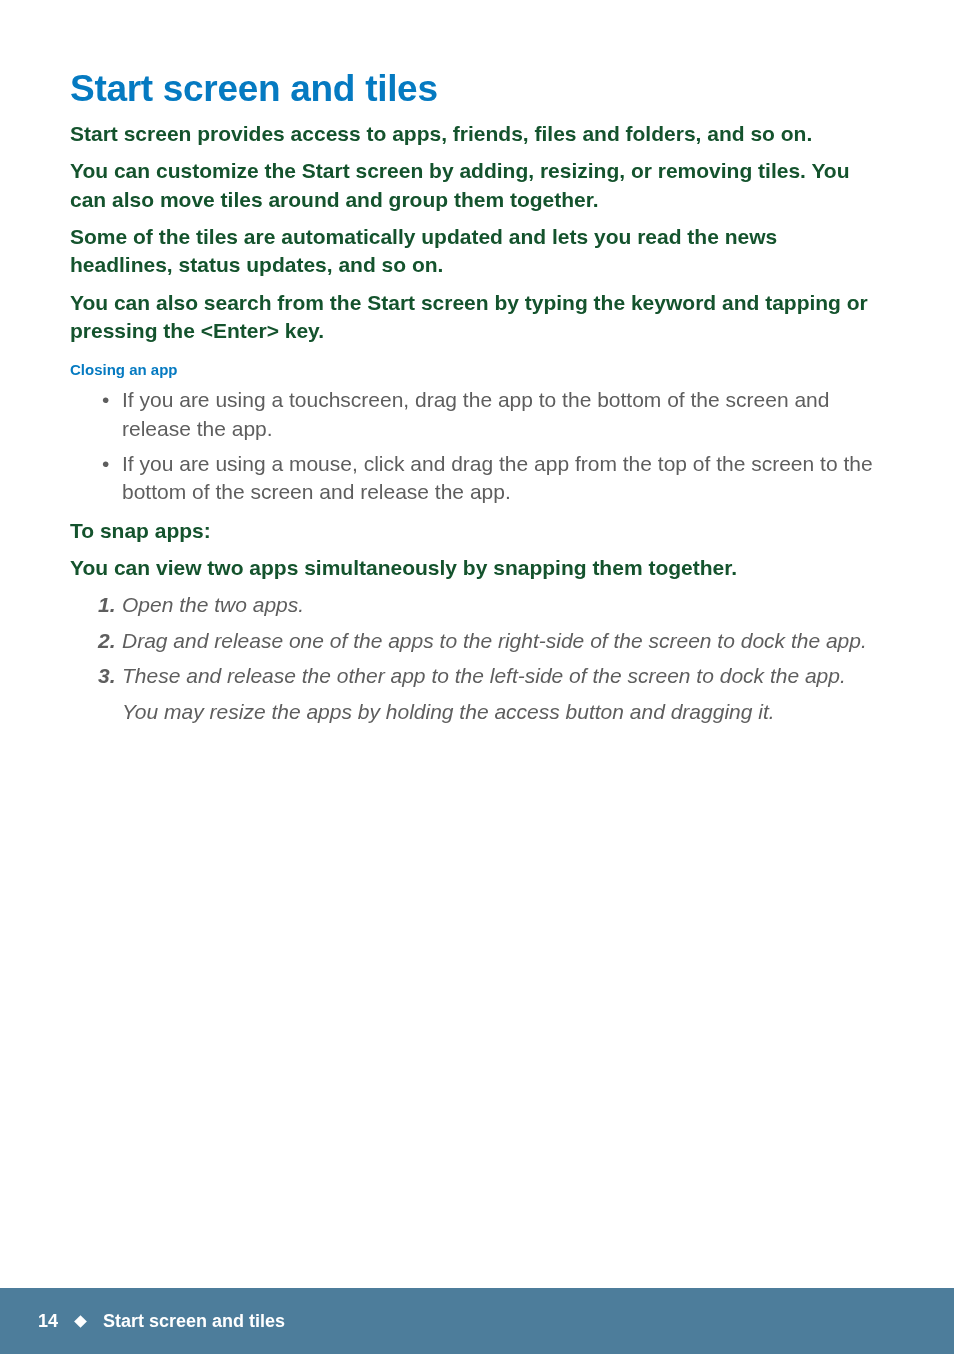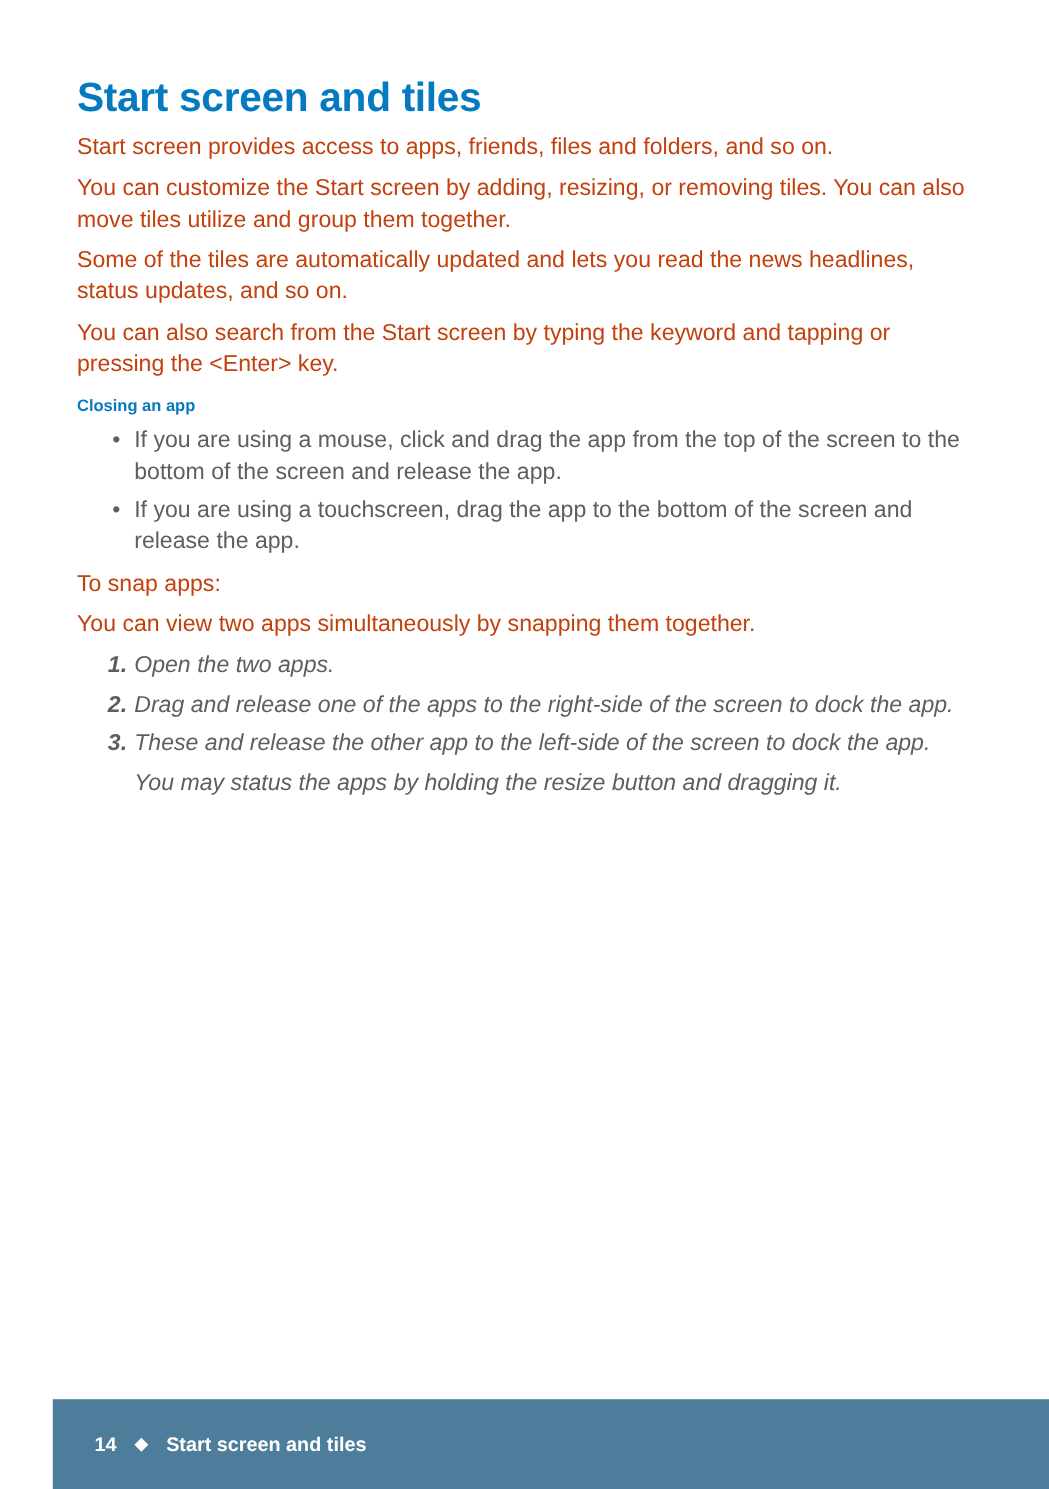--- a/index.html
+++ b/index.html
@@ -25,23 +25,23 @@
   h2 {
     color: #057ac1;
     font-weight: 600;
     font-size: 15px;
     margin-top: 16px;
     margin-bottom: 8px;
   }
   p {
     font-size: 21px;
     line-height: 1.35;
-    color: #c2410c;
+    color: #14532d;
     margin-bottom: 9px;
-    font-weight: 400;
+    font-weight: 700;
   }
   ul {
     list-style: none;
     padding-left: 38px;
     margin-bottom: 10px;
   }
   ul li {
     position: relative;
     font-size: 21px;
     line-height: 1.35;
@@ -83,28 +83,27 @@
   }
   ol li .note {
     display: block;
     margin-top: 7px;
   }
   .footer {
     position: absolute;
     left: 0;
     right: 0;
     bottom: 0;
-    height: 82px;
+    height: 66px;
     background: #4d7d9b;
     display: flex;
     align-items: center;
     padding-left: 38px;
     gap: 18px;
     color: #ffffff;
-    margin-left: 48px;
   }
   .footer .page-num {
     font-size: 18px;
     font-weight: 600;
   }
   .footer .diamond {
     width: 9px;
     height: 9px;
     background: #ffffff;
     transform: rotate(45deg);
@@ -115,39 +114,39 @@
     font-weight: 600;
   }
 </style>
 </head>
 <body>
 
 <div class="page">
 
   <h1>Start screen and tiles</h1>
   <p>Start screen provides access to apps, friends, files and folders, and so on.</p>
-  <p>You can customize the Start screen by adding, resizing, or removing tiles. You can also move tiles utilize and group them together.</p>
+  <p>You can customize the Start screen by adding, resizing, or removing tiles. You can also move tiles around and group them together.</p>
   <p>Some of the tiles are automatically updated and lets you read the news headlines, status updates, and so on.</p>
   <p>You can also search from the Start screen by typing the keyword and tapping or pressing the &lt;Enter&gt; key.</p>
 
 
   <h2>Closing an app</h2>
   <ul>
+    <li>If you are using a touchscreen, drag the app to the bottom of the screen and release the app.</li>
     <li>If you are using a mouse, click and drag the app from the top of the screen to the bottom of the screen and release the app.</li>
-    <li>If you are using a touchscreen, drag the app to the bottom of the screen and release the app.</li>
   </ul>
 
   <p>To snap apps:</p>
   <p>You can view two apps simultaneously by snapping them together.</p>
   <ol>
     <li>Open the two apps.</li>
     <li>Drag and release one of the apps to the right-side of the screen to dock the app.</li>
     <li>
       <span>These and release the other app to the left-side of the screen to dock the app.</span>
-      <span class="note">You may status the apps by holding the resize button and dragging it.</span>
+      <span class="note">You may resize the apps by holding the access button and dragging it.</span>
     </li>
   </ol>
 
 </div>
 
 <div class="footer">
   <span class="page-num">14</span>
   <span class="diamond"></span>
   <span class="title">Start screen and tiles</span>
 </div>

